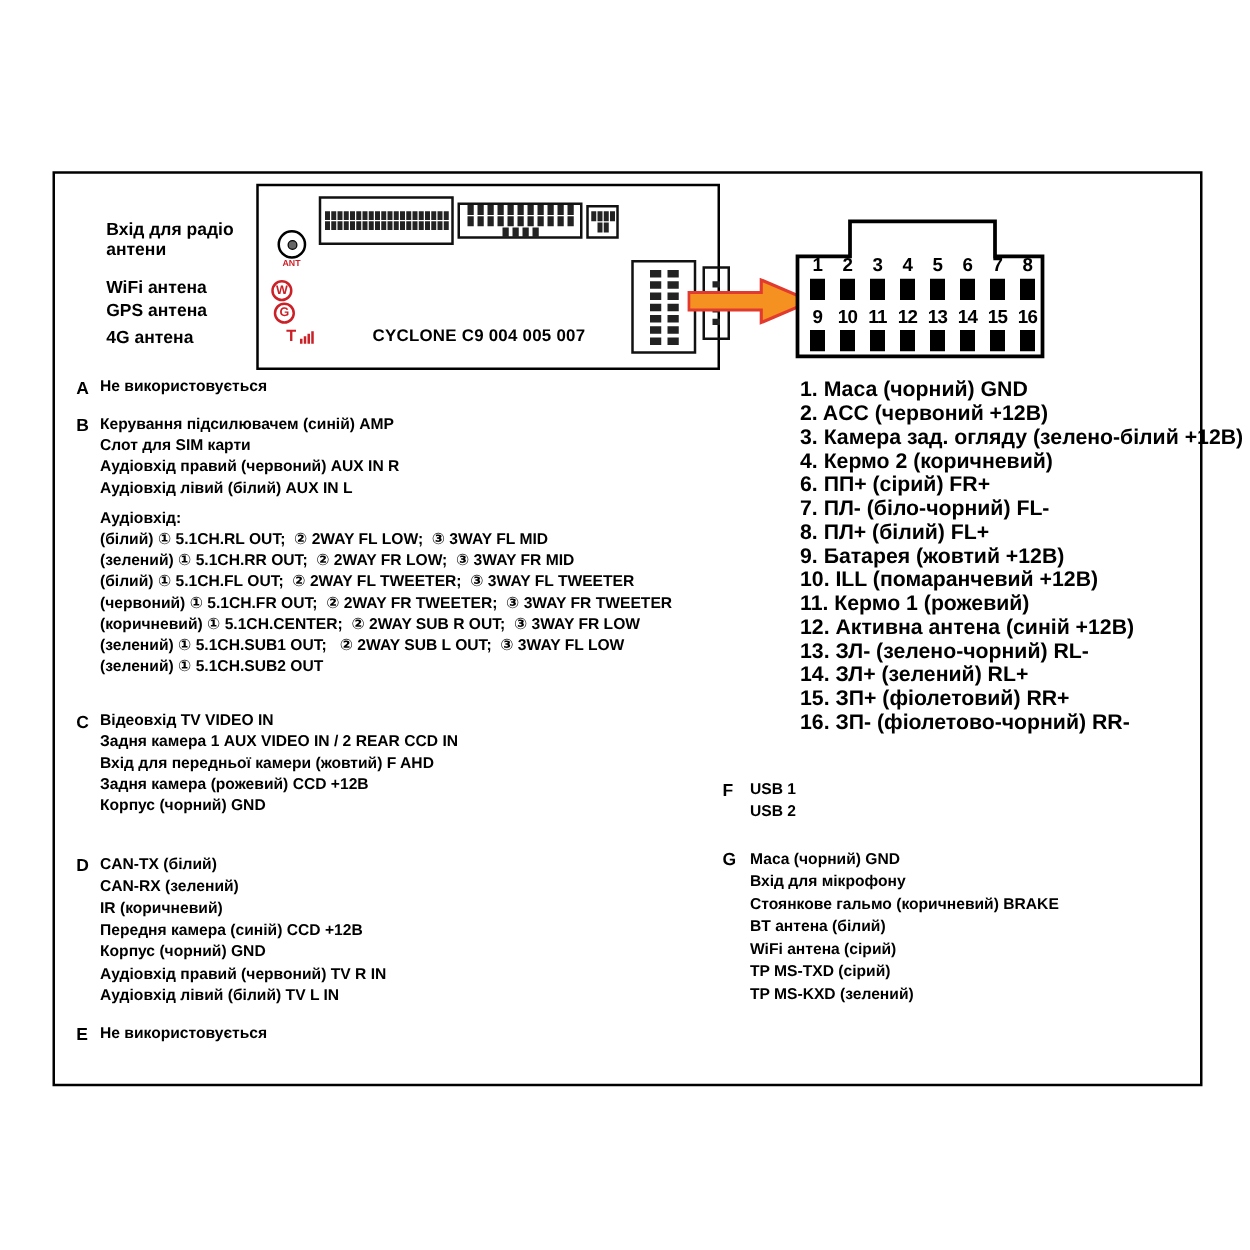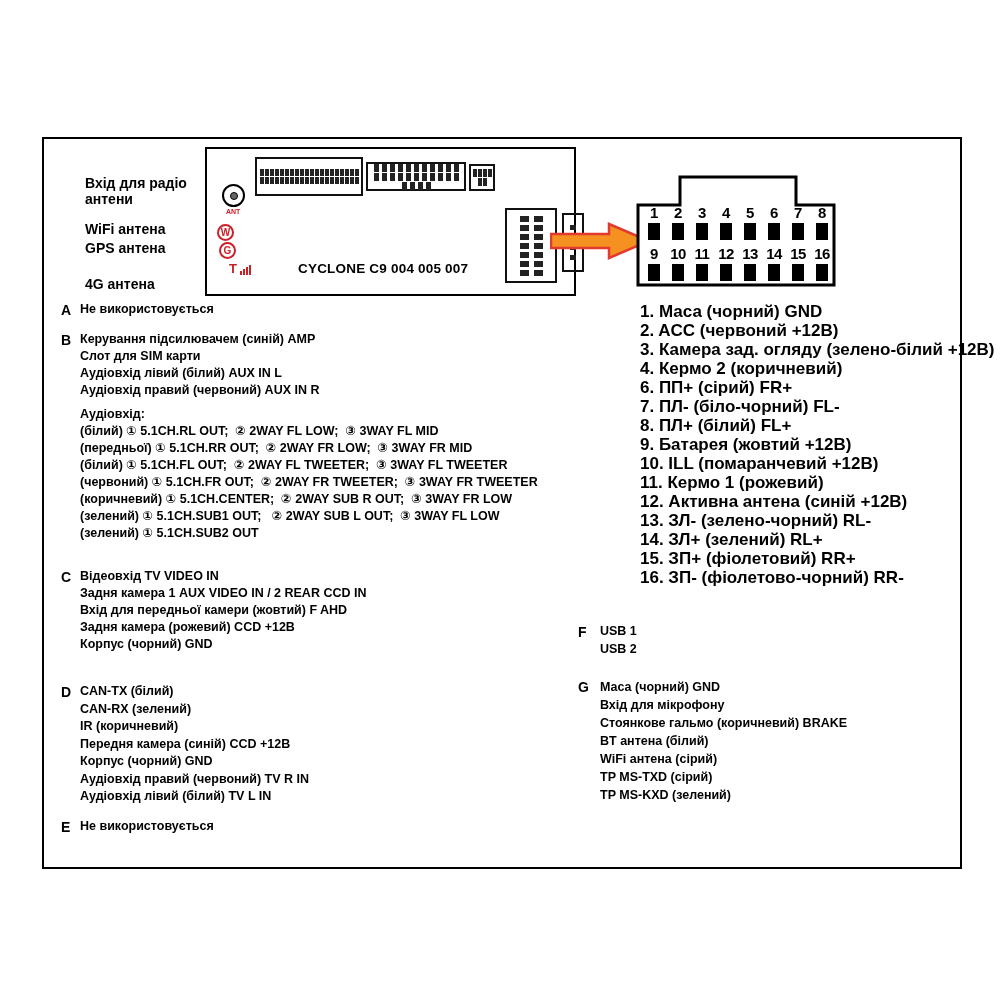--- a/index.html
+++ b/index.html
@@ -48,21 +48,21 @@
   .tport .bars b:nth-child(2){height:6px}
   .tport .bars b:nth-child(3){height:8px}
   .tport .bars b:nth-child(4){height:10px}
 
   .model-text{left:298px;top:261px;font-size:13.5px;letter-spacing:.2px}
 
   .lbl{font-size:14px;line-height:16px}
   .lbl-radio{left:85px;top:175px;width:112px}
   .lbl-wifi{left:85px;top:221px}
   .lbl-gps{left:85px;top:240px}
-  .lbl-4g{left:85px;top:276px}
+  .lbl-4g{left:85px;top:261px}
 
   
   .c16row{display:flex;width:192px}
   .pincell{width:24px;display:flex;flex-direction:column;align-items:center}
   .pnum{font-size:15px;height:18px;line-height:18px;letter-spacing:-.5px}
   .psq{width:12px;height:17px;background:#000;margin-top:1px}
 
   
   .pinout{font-size:17px}
   .pinout .pline{height:19px;line-height:19px;white-space:pre}
@@ -313,27 +313,27 @@
 
   <div class="abs sec-letter" style="left:61px;top:302px">A</div>
   <div class="abs sec-lines" style="left:80px;top:301px">
       <div class="line">Не використовується</div>
     </div>
 
   <div class="abs sec-letter" style="left:61px;top:332px">B</div>
   <div class="abs sec-lines" style="left:80px;top:331px">
       <div class="line">Керування підсилювачем (синій) AMP</div>
       <div class="line">Слот для SIM карти</div>
+      <div class="line">Аудіовхід правий (червоний) AUX IN R</div>
       <div class="line">Аудіовхід лівий (білий) AUX IN L</div>
-      <div class="line">Аудіовхід правий (червоний) AUX IN R</div>
     </div>
   <div class="abs audio-heading" style="left:80px;top:406px">Аудіовхід:</div>
   <div class="abs sec-lines" style="left:80px;top:423px">
       <div class="line">(білий) ① 5.1CH.RL OUT;  ② 2WAY FL LOW;  ③ 3WAY FL MID</div>
-      <div class="line">(передньої) ① 5.1CH.RR OUT;  ② 2WAY FR LOW;  ③ 3WAY FR MID</div>
+      <div class="line">(зелений) ① 5.1CH.RR OUT;  ② 2WAY FR LOW;  ③ 3WAY FR MID</div>
       <div class="line">(білий) ① 5.1CH.FL OUT;  ② 2WAY FL TWEETER;  ③ 3WAY FL TWEETER</div>
       <div class="line">(червоний) ① 5.1CH.FR OUT;  ② 2WAY FR TWEETER;  ③ 3WAY FR TWEETER</div>
       <div class="line">(коричневий) ① 5.1CH.CENTER;  ② 2WAY SUB R OUT;  ③ 3WAY FR LOW</div>
       <div class="line">(зелений) ① 5.1CH.SUB1 OUT;   ② 2WAY SUB L OUT;  ③ 3WAY FL LOW</div>
       <div class="line">(зелений) ① 5.1CH.SUB2 OUT</div>
     </div>
 
   <div class="abs sec-letter" style="left:61px;top:569px">C</div>
   <div class="abs sec-lines" style="left:80px;top:568px">
       <div class="line">Відеовхід TV VIDEO IN</div>

